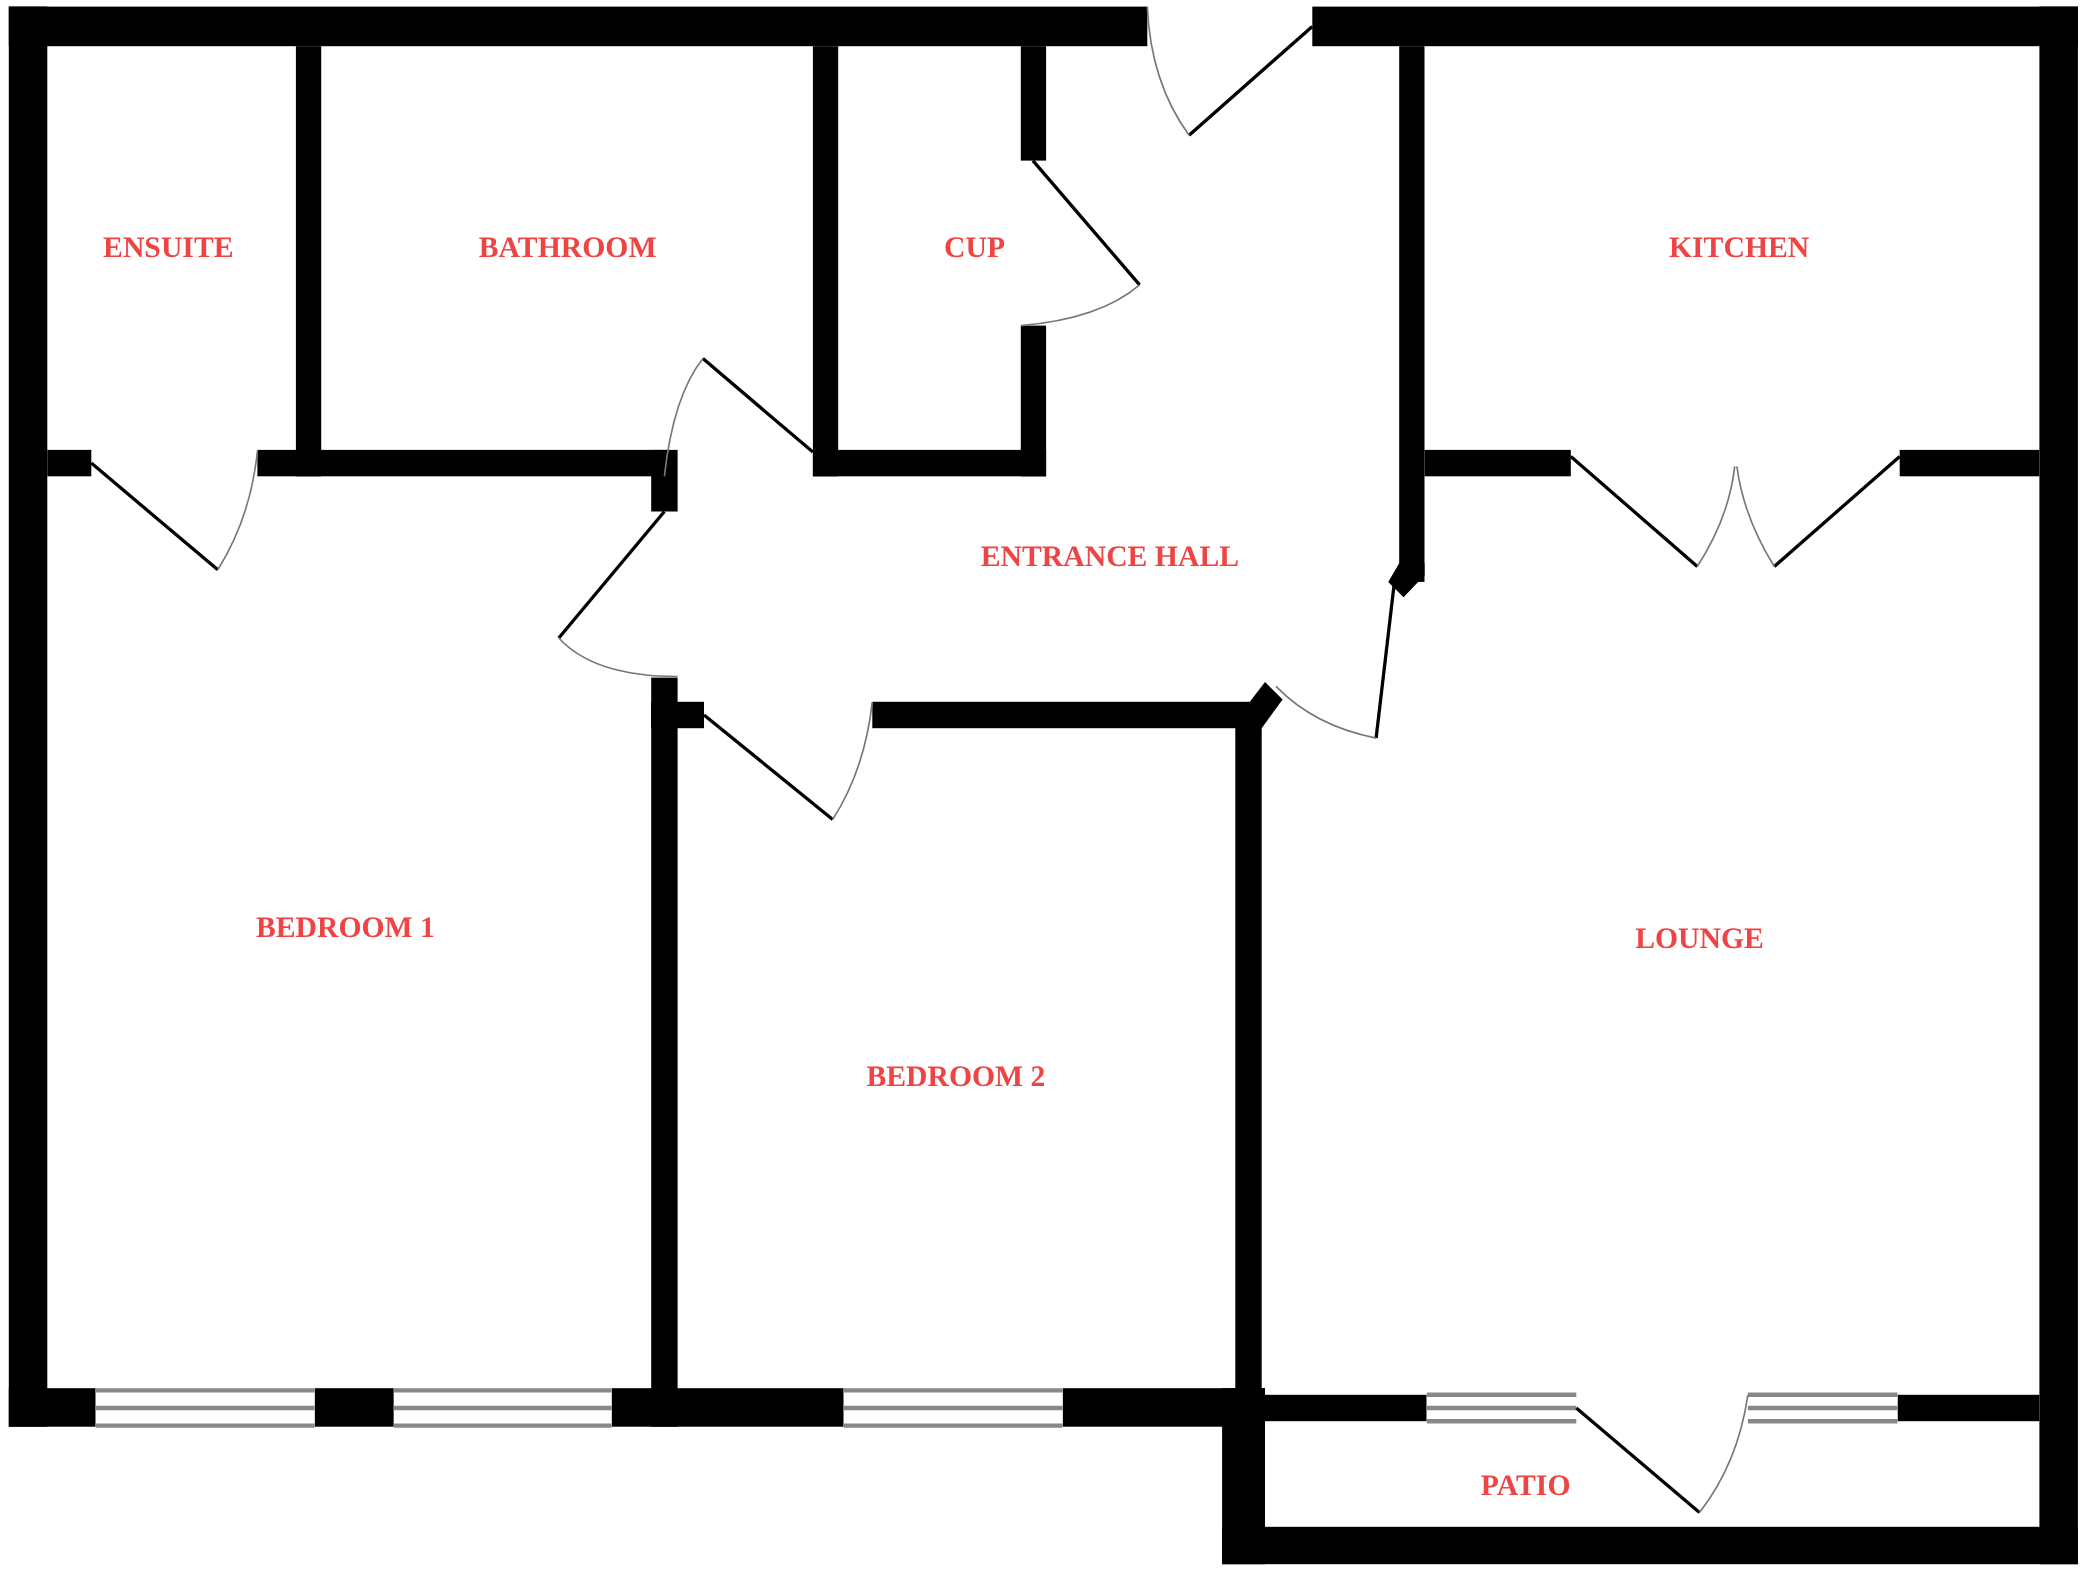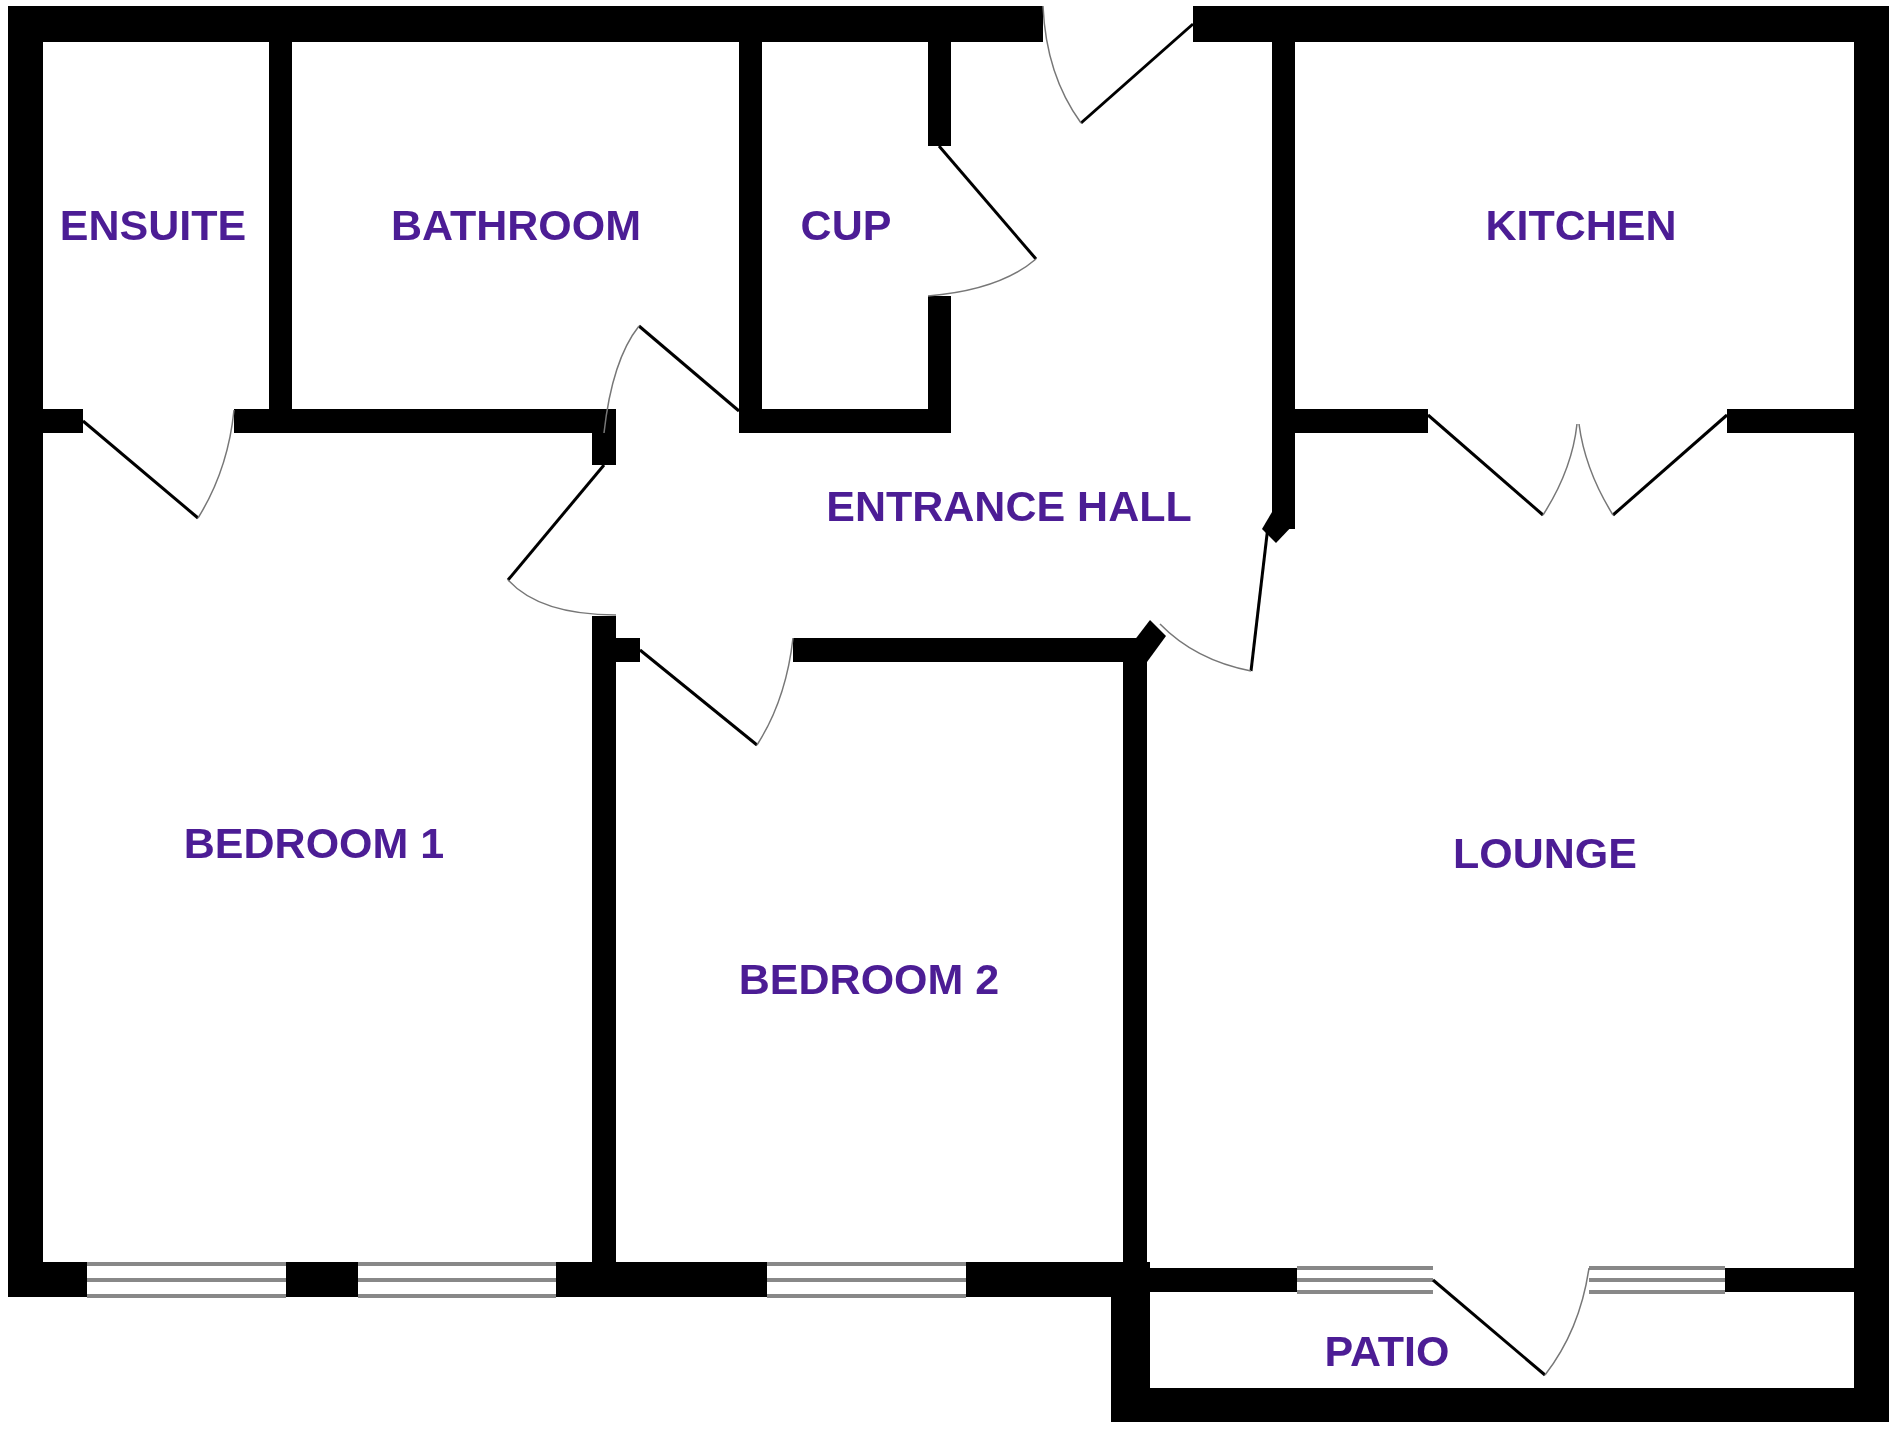--- a/index.html
+++ b/index.html
@@ -1,23 +1,23 @@
 <!DOCTYPE html>
 <html><head>
 <meta charset="utf-8">
 <style>
   html, body { margin: 0; padding: 0; background: #ffffff; }
   body { width: 1896px; height: 1432px; overflow: hidden; position: relative; font-family: "Liberation Sans", sans-serif; }
   svg { position: absolute; left: 0; top: 0; }
   .room-label {
     position: absolute;
-    font-family: Liberation Sans, sans-serif;
+    font-family: Liberation Serif, serif;
     font-weight: bold;
-    font-size: 43px;
-    color: #4c1d95;
+    font-size: 27px;
+    color: #ef4444;
     white-space: nowrap;
     transform: translate(-50%, -50%);
     letter-spacing: 0px;
   }
 </style>
 </head>
 <body>
 
 <svg width="1896" height="1432" viewBox="0 0 1896 1432" xmlns="http://www.w3.org/2000/svg">
   <rect x="0" y="0" width="1896" height="1432" fill="#ffffff"></rect>
@@ -165,19 +165,19 @@
 
     <g>
       <line x1="1433" y1="1280" x2="1545" y2="1375" stroke="#000" stroke-width="3"></line>
       <path d="M1545,1375 Q1580,1330 1589,1268" stroke="#777" stroke-width="1.5"></path>
     </g>
   </g>
 </svg>
 
 <div class="room-label" style="left:153px; top:225px;">ENSUITE</div>
 <div class="room-label" style="left:516px; top:225px;">BATHROOM</div>
-<div class="room-label" style="left:846px; top:225px;">CUP</div>
+<div class="room-label" style="left:886px; top:225px;">CUP</div>
 <div class="room-label" style="left:1581px; top:225px;">KITCHEN</div>
 <div class="room-label" style="left:1009px; top:506px;">ENTRANCE HALL</div>
 <div class="room-label" style="left:314px; top:843px;">BEDROOM 1</div>
 <div class="room-label" style="left:869px; top:967px;margin-top:12px;">BEDROOM 2</div>
 <div class="room-label" style="left:1503px; top:853px;margin-left:42px;">LOUNGE</div>
 <div class="room-label" style="left:1387px; top:1351px;">PATIO</div>
 
 </body></html>

